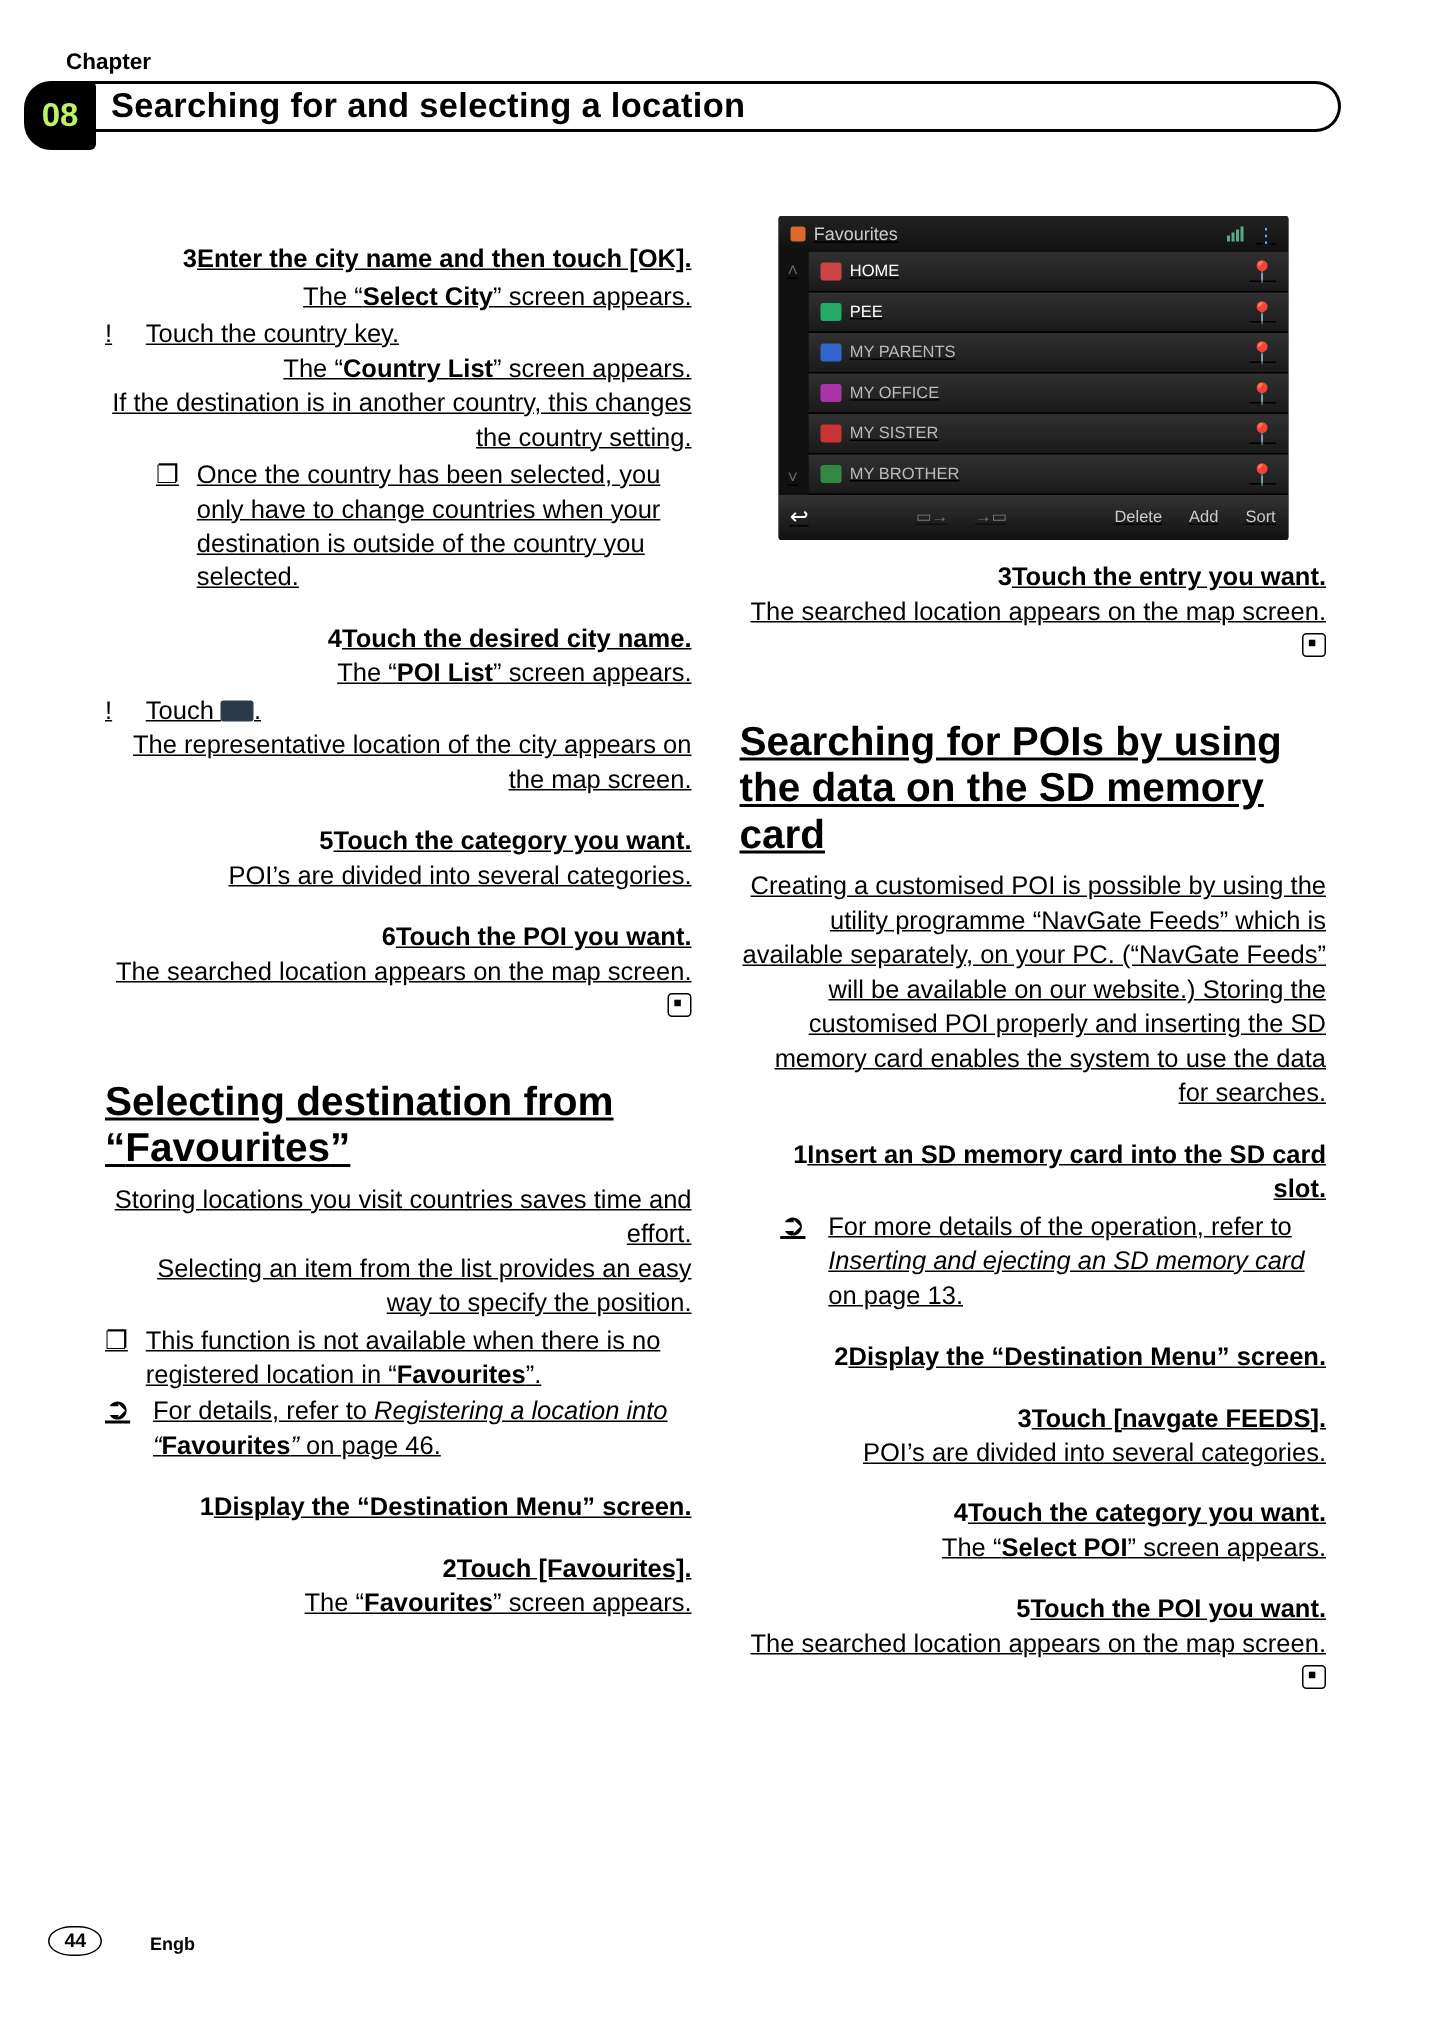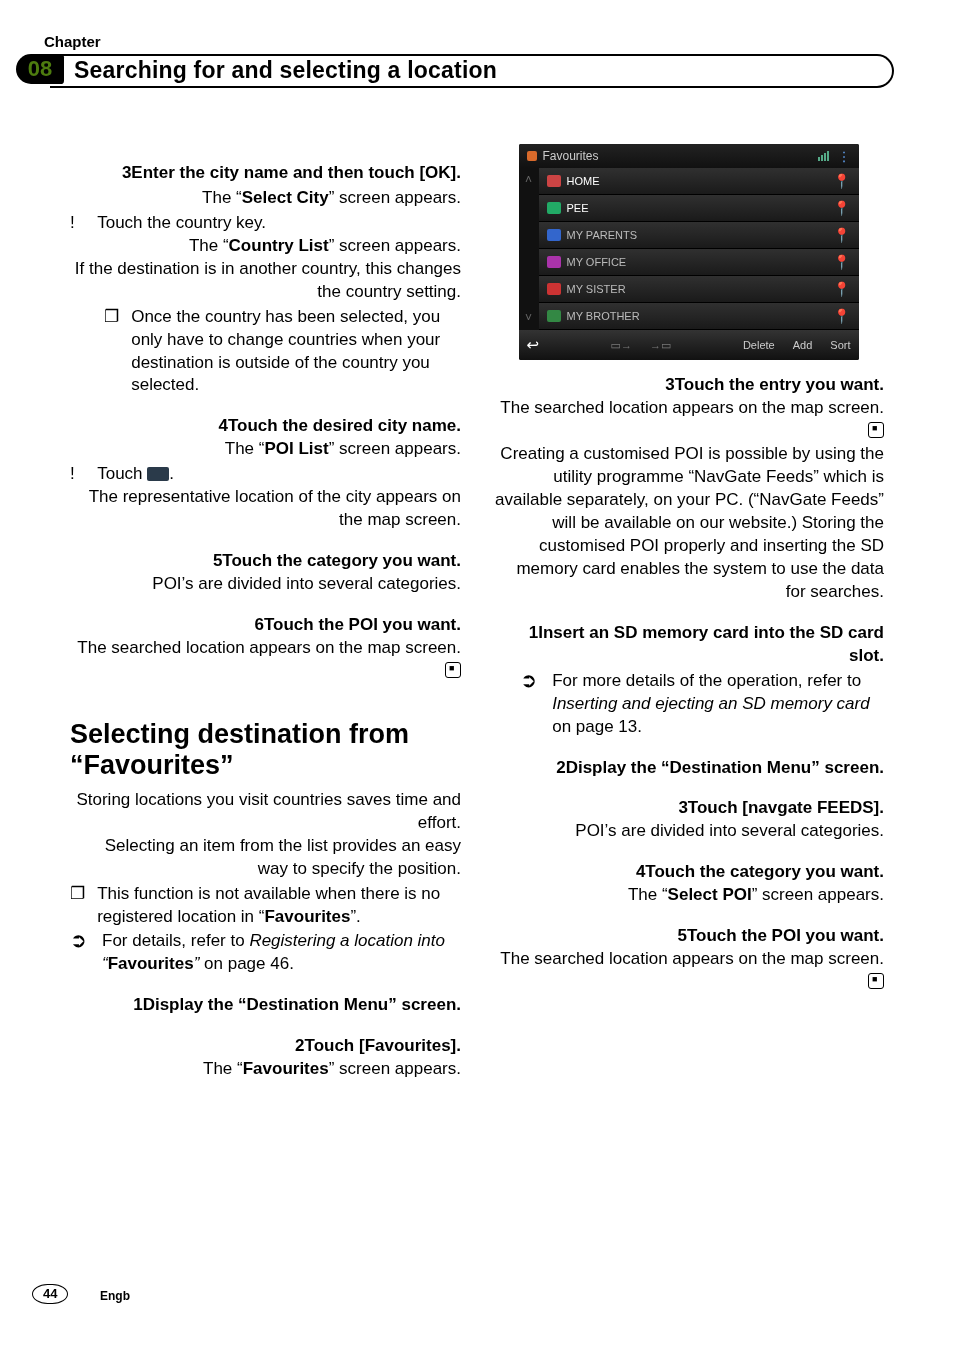--- a/index.html
+++ b/index.html
@@ -25,23 +25,23 @@
     left: 44px;
     font-size: 15px;
     font-weight: bold;
     color: #000;
   }
   .chapter-badge {
     position: absolute;
     top: 54px;
     left: 16px;
     width: 48px;
-    height: 30px;
+    height: 46px;
     background: #000;
-    color: #4d7c0f;
+    color: #bef264;
     font-weight: bold;
     font-size: 22px;
     border-radius: 18px 4px 4px 18px;
     display: flex;
     align-items: center;
     justify-content: center;
     z-index: 3;
   }
   .title-lozenge {
     position: absolute;
@@ -64,20 +64,21 @@
     letter-spacing: 0.2px;
   }
   .columns {
     display: flex;
     gap: 32px;
     margin-top: 104px;
   }
   .col {
     flex: 1 1 0;
     min-width: 0;
+    text-decoration: underline;
   }
   p { margin: 0; text-align: right; }
   .step-head {
     font-weight: bold;
     margin-top: 18px;
   }
   .step-head .num { display: inline-block; width: 1.8em; }
   .step-body { margin-top: 2px; }
   .bullet { display: flex; margin-top: 2px; }
   .bullet .mark { width: 1.6em; flex: 0 0 auto; }
@@ -347,20 +348,21 @@
         </div>
       </div>
 
       <p class="step-head" style="margin-top:10px">
         <span class="num">3</span><span>Touch the entry you want.</span>
       </p>
       <p>
         <span>The searched location appears on the map screen.</span> <span class="end-icon"></span>
       </p>
 
+      <h2 class="h2">Searching for POIs by using the data on the SD memory card</h2>
       <p>Creating a customised POI is possible by using the utility programme “NavGate Feeds” which is available separately, on your PC. (“NavGate Feeds” will be available on our website.) Storing the customised POI properly and inserting the SD memory card enables the system to use the data for searches.</p>
 
       <p class="step-head">
         <span class="num">1</span><span>Insert an SD memory card into the SD card slot.</span>
       </p>
       <div class="xref" style="padding-left:1.6em">
         <span class="mark">➲</span>
         <span class="txt">
           <span>For more details of the operation, refer to </span><em>Inserting and ejecting an SD memory card</em><span> on page 13.</span>
         </span>

